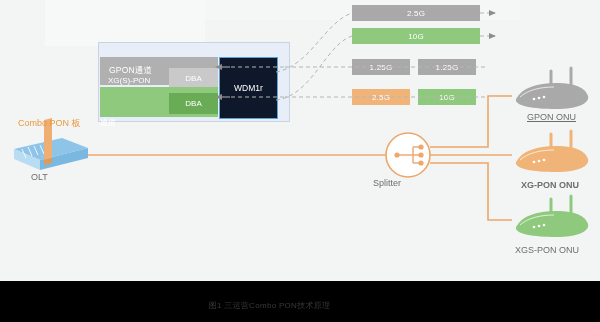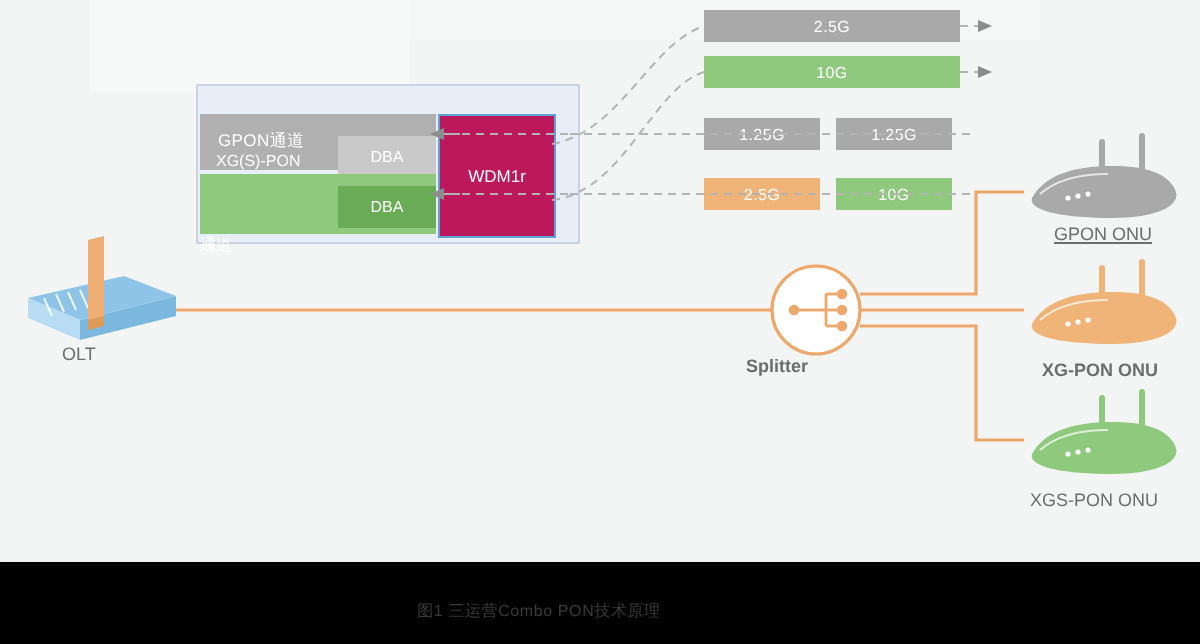--- a/index.html
+++ b/index.html
@@ -32,21 +32,21 @@
 
   .xgs-ch{left:100px;top:87px;width:118px;height:30px;background:#8fc97d;flex-direction:column;align-items:flex-start;justify-content:center;gap:32px;}
   .xgs-ch .l1{color:#ffffff;font-size:8px;padding-left:8px;line-height:10px;}
   .xgs-ch .l2{color:#ffffff;font-size:8px;line-height:10px;}
   .xgs-dba{left:169px;top:93px;width:49px;height:21px;background:#6aab56;justify-content:center;}
   .xgs-dba .lbl{color:#ffffff;font-size:8px;}
 
   
   .wdm{
     position:absolute;left:219px;top:57px;width:57px;height:60px;
-    background:#be185d;border:1px solid #5ba2d6;
+    background:#0f172a;border:1px solid #5ba2d6;
     display:flex;align-items:center;justify-content:center;
   }
   .wdm .lbl{color:#ffffff;font-size:8.5px;}
 
   
   .bar{position:absolute;display:flex;align-items:center;justify-content:center;}
   .bar .lbl{color:#ffffff;font-size:8px;letter-spacing:.2px;text-align:right;}
   .bar-25g-top  {left:352px;top:5px;  width:128px;height:16px;background:#a9a9a9;}
   .bar-10g-top  {left:352px;top:28px; width:128px;height:16px;background:#8fc97d;}
   .bar-125g-a   {left:352px;top:59px; width:58px; height:16px;background:#a9a9a9;}
@@ -54,21 +54,21 @@
   .bar-25g-low  {left:352px;top:89px; width:58px; height:16px;background:#f0b479;}
   .bar-10g-low  {left:418px;top:89px; width:58px; height:16px;background:#8fc97d;}
 
   
   svg.overlay{position:absolute;left:0;top:0;width:600px;height:322px;}
 
   
   .tlabel{position:absolute;font-size:9px;color:#6d6d6d;white-space:nowrap;}
   .lbl-combo{left:18px;top:117px;color:#e8993f;font-size:9px;font-weight:400;}
   .lbl-olt{left:31px;top:172px;}
-  .lbl-splitter{left:373px;top:178px;font-weight:bold;}
+  .lbl-splitter{left:373px;top:178px;}
   .lbl-gpon-onu{left:527px;top:112px;text-decoration:underline;}
   .lbl-xgpon-onu{left:521px;top:180px;font-weight:bold;}
   .lbl-xgspon-onu{left:515px;top:245px;text-align:center;}
 
   
   .blackbar{position:absolute;left:0;top:281px;width:600px;height:41px;background:#000000;}
   .caption{
     position:absolute;left:0;top:300px;width:539px;text-align:center;
     font-size:8px;color:#3a3a3a;letter-spacing:.3px;
   }
@@ -208,20 +208,21 @@
       <line x1="551" y1="199" x2="551" y2="218" stroke="#8fc97d" stroke-width="3" stroke-linecap="round"></line>
       <line x1="571" y1="196" x2="571" y2="218" stroke="#8fc97d" stroke-width="3" stroke-linecap="round"></line>
       <path d="M516,227 C522,216 536,211 556,211 C576,211 585,216 588,224 C590,231 578,237 556,237 C534,237 514,234 516,227 Z" fill="#8fc97d"></path>
       <path d="M520,225 C528,218 540,215 554,215" fill="none" stroke="#ffffff" stroke-width="1" opacity=".7"></path>
       <circle cx="534" cy="227" r="1.3" fill="#ffffff"></circle>
       <circle cx="539" cy="226" r="1.3" fill="#ffffff"></circle>
       <circle cx="544" cy="225" r="1.3" fill="#ffffff"></circle>
     </g>
   </svg>
 
+  <div class="tlabel lbl-combo">Combo PON 板</div>
   <div class="tlabel lbl-olt">OLT</div>
   <div class="tlabel lbl-splitter">Splitter</div>
   <div class="tlabel lbl-gpon-onu">GPON ONU</div>
   <div class="tlabel lbl-xgpon-onu">XG-PON ONU</div>
   <div class="tlabel lbl-xgspon-onu">XGS-PON ONU</div>
 
   <div class="blackbar"></div>
   <div class="caption">图1  三运营Combo PON技术原理</div>
 
 </div>

